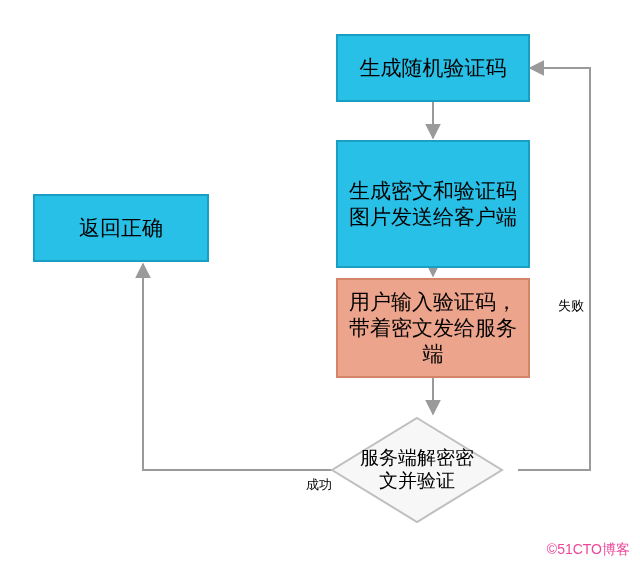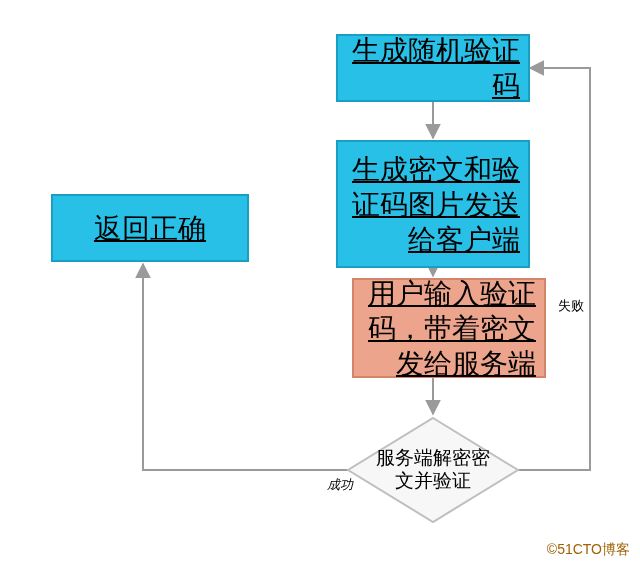--- a/index.html
+++ b/index.html
@@ -15,25 +15,24 @@
     position: absolute;
     top: 0;
     left: 0;
   }
   .node {
     position: absolute;
     box-sizing: border-box;
     display: flex;
     align-items: center;
     justify-content: center;
-    text-align: right;
-    font-size: 28px;
+    text-align: center;
+    font-size: 21px;
     line-height: 1.25;
     padding: 4px 8px;
-    text-decoration: underline;
   }
   .cyan {
     background: #29c0e7;
     border: 2px solid #1a9fc4;
     color: #000;
   }
   .salmon {
     background: #eda48c;
     border: 2px solid #d48468;
     color: #000;
@@ -58,21 +57,21 @@
   .edge-label {
     position: absolute;
     font-size: 13px;
     color: #000;
   }
   .watermark {
     position: absolute;
     right: 10px;
     bottom: 6px;
     font-size: 14px;
-    color: #a16207;
+    color: #ec4899;
   }
 </style>
 </head>
 <body>
 
 <svg width="640" height="565">
   <defs>
     <marker id="arrow" viewBox="0 0 10 10" refX="9" refY="5" markerWidth="8" markerHeight="8" orient="auto-start-reverse">
       <path d="M 0 0 L 10 5 L 0 10 z" fill="#9a9a9a"></path>
     </marker>
@@ -90,33 +89,33 @@
 </svg>
 
 <div class="node cyan" style="left:336px; top:34px; width:194px; height:68px;">
   <span>生成随机验证码</span>
 </div>
 
 <div class="node cyan" style="left:336px; top:140px; width:194px; height:128px;">
   <span>生成密文和验证码图片发送给客户端</span>
 </div>
 
-<div class="node salmon" style="left:336px; top:278px; width:194px; height:100px;margin-left:16px;">
+<div class="node salmon" style="left:336px; top:278px; width:194px; height:100px;">
   <span>用户输入验证码，带着密文发给服务端</span>
 </div>
 
-<div class="diamond-wrap" style="left:346px; top:416px; width:174px; height:108px;text-decoration:underline;">
+<div class="diamond-wrap" style="left:330px; top:416px; width:174px; height:108px;text-decoration:underline;">
   <svg class="diamond-shape" width="174" height="108">
     <polygon points="87,2 172,54 87,106 2,54" fill="#f7f7f7" stroke="#bfbfbf" stroke-width="2"></polygon>
   </svg>
   <div class="diamond-label">
     <span style="max-width:120px; display:inline-block;">服务端解密密文并验证</span>
   </div>
 </div>
 
-<div class="node cyan" style="left:51px; top:194px; width:198px; height:68px;">
+<div class="node cyan" style="left:33px; top:194px; width:176px; height:68px;">
   <span>返回正确</span>
 </div>
 
-<div class="edge-label" style="left:327px; top:476px;font-style:italic;">成功</div>
+<div class="edge-label" style="left:306px; top:476px;">成功</div>
 <div class="edge-label" style="left:558px; top:297px;">失败</div>
 
 <div class="watermark">©51CTO博客</div>
 
 </body></html>

